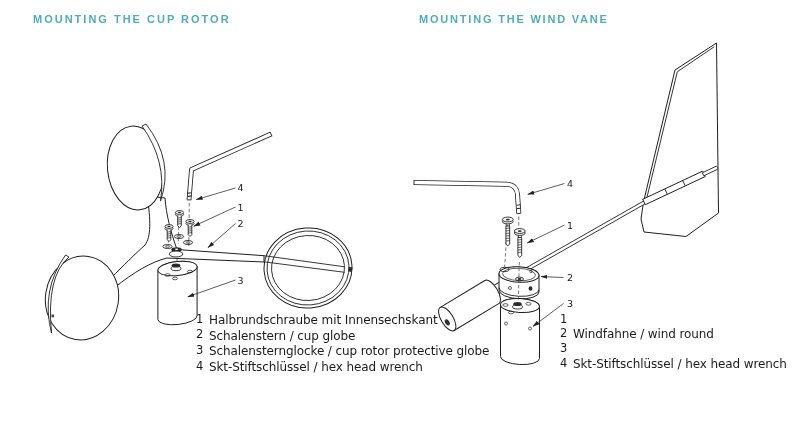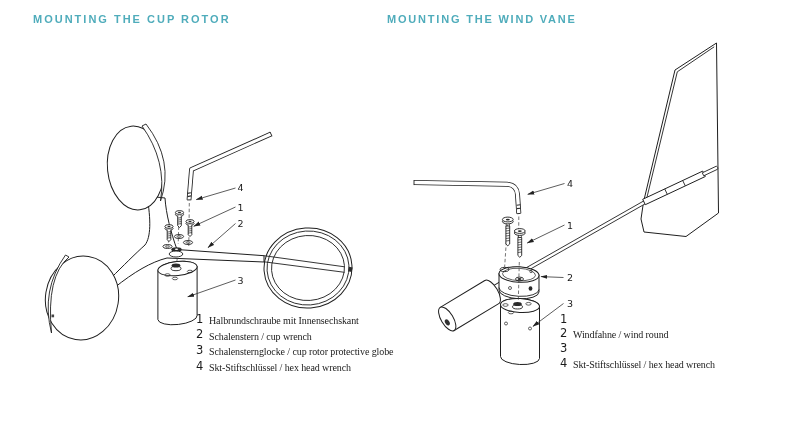--- a/index.html
+++ b/index.html
@@ -1,29 +1,29 @@
 <!DOCTYPE html>
 <html><head>
 <meta charset="utf-8">
 <style>
   html,body{margin:0;padding:0;background:#fff;}
   .page{position:relative;width:800px;height:421px;background:#ffffff;overflow:hidden;
         font-family:"DejaVu Sans",sans-serif;}
   .section-title{position:absolute;top:13px;margin:0;font-family:"Liberation Sans",sans-serif;
         font-size:11px;font-weight:bold;color:#4FACBB;letter-spacing:2px;white-space:nowrap;}
   #title-left{left:33px;}
-  #title-right{left:387px;letter-spacing:1.8px;}
+  #title-right{left:419px;letter-spacing:1.8px;}
   svg.canvas{position:absolute;left:0;top:0;}
   .parts-list{position:absolute;top:314px;color:#1b1b1b;}
   #list-left{left:196px;width:212px;}
   #list-right{left:560px;width:240px;}
   .part-row{display:flex;margin-bottom:3.2px;}
   .part-num{font-size:11.5px;line-height:11px;width:13px;flex:none;position:relative;top:-0.5px;}
   .part-lines{padding-top:1px;}
-  .part-line{display:block;font-size:10px;line-height:11.5px;letter-spacing:-0.1px;white-space:nowrap;font-family:Liberation Serif, serif;}
+  .part-line{display:block;font-size:12px;line-height:11.5px;letter-spacing:-0.1px;white-space:nowrap;}
   .ln9{fill:none;stroke:#1f1f1f;stroke-width:0.9;}
   .ln7{fill:none;stroke:#1f1f1f;stroke-width:0.7;}
   .fw{fill:#ffffff;stroke:#1f1f1f;stroke-width:1;}
   .fw9{fill:#ffffff;stroke:#1f1f1f;stroke-width:0.9;}
   .dk{fill:#2a2a2a;stroke:none;}
   .dash{fill:none;stroke:#3a3a3a;stroke-width:0.7;stroke-dasharray:3.5 2.2;}
   .leader{fill:none;stroke:#333333;stroke-width:0.8;}
   .co{font-family:"DejaVu Sans",sans-serif;font-size:9.5px;fill:#1a1a1a;}
   .wrB{fill:none;stroke:#1f1f1f;stroke-width:4.8;stroke-linejoin:round;stroke-linecap:butt;}
   .wrW{fill:none;stroke:#ffffff;stroke-width:3.1;stroke-linejoin:round;stroke-linecap:butt;}
@@ -221,21 +221,21 @@
   <div class="parts-list" id="list-left">
     <div class="part-row">
       <span class="part-num">1</span>
       <span class="part-lines">
         <span class="part-line">Halbrundschraube mit Innensechskant</span>
       </span>
     </div>
     <div class="part-row">
       <span class="part-num">2</span>
       <span class="part-lines">
-        <span class="part-line">Schalenstern / cup wrench</span>
+        <span class="part-line">Schalenstern / cup globe</span>
       </span>
     </div>
     <div class="part-row">
       <span class="part-num">3</span>
       <span class="part-lines">
         <span class="part-line">Schalensternglocke / cup rotor protective globe</span>
       </span>
     </div>
     <div class="part-row">
       <span class="part-num">4</span>

